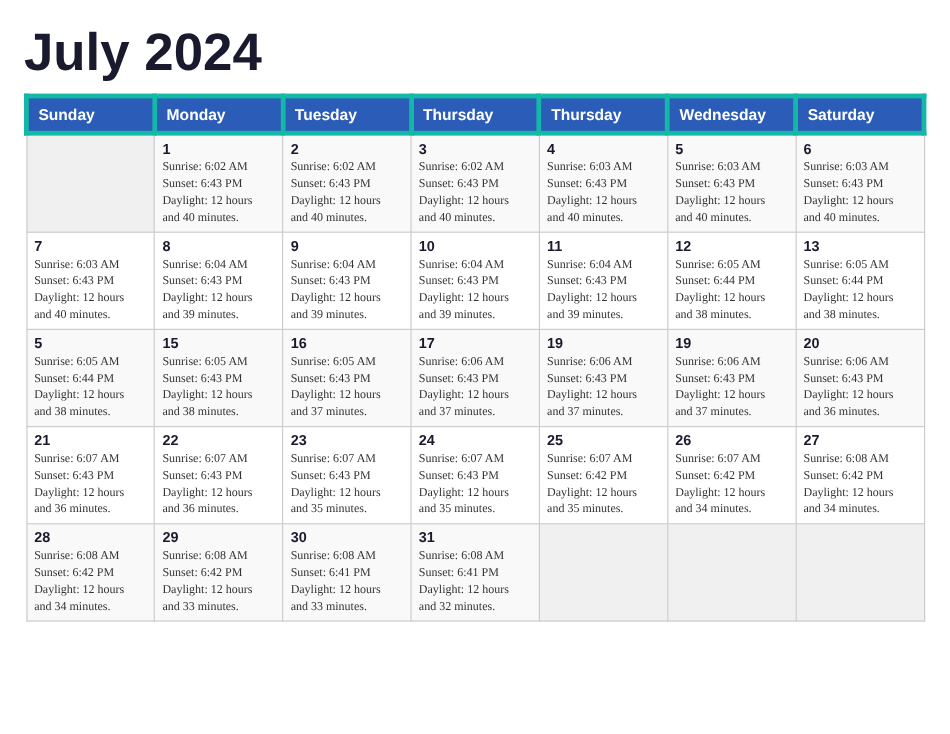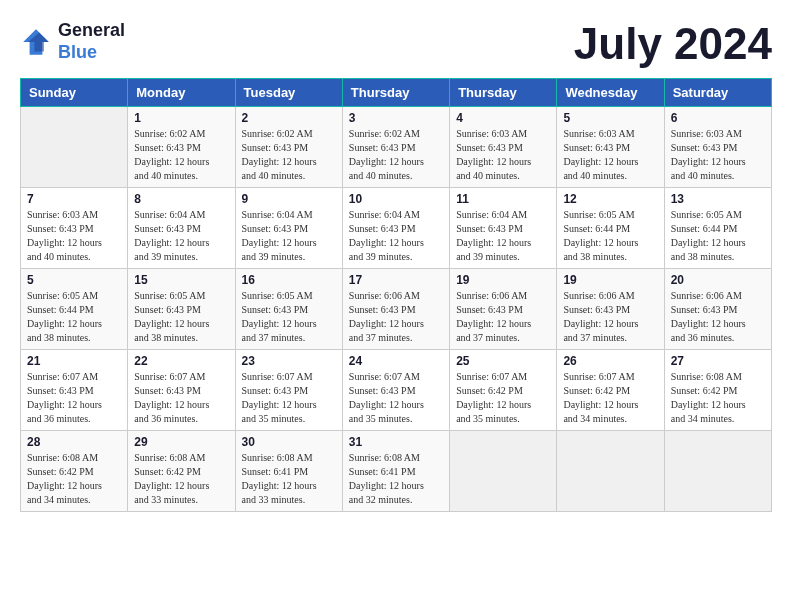--- a/index.html
+++ b/index.html
@@ -49,21 +49,21 @@
       border-collapse: collapse;
       font-size: 11px;
     }
     .calendar-table thead tr th {
       background-color: #2b5cb8;
       color: #fff;
       padding: 6px 8px;
       text-align: left;
       font-size: 13px;
       font-weight: bold;
-      border: 1px solid #14b8a6;
+      border: 4px solid #14b8a6;
     }
     .calendar-table tbody tr td {
       border: 1px solid #ccc;
       padding: 4px 6px;
       vertical-align: top;
       width: calc(100% / 7);
       min-height: 70px;
       background: #fff;
     }
     .calendar-table tbody tr:nth-child(odd) td {
@@ -82,31 +82,20 @@
       font-size: 10px;
       color: #333;
       line-height: 1.4;
       font-family: Liberation Serif, serif;
     }
   </style>
 </head>
 <body>
 
 <div class="header-section">
-  <div class="logo">
-    <svg class="logo-icon" viewBox="0 0 40 40" xmlns="http://www.w3.org/2000/svg">
-      <rect x="0" y="0" width="40" height="40" fill="white"></rect>
-      <polygon points="20,4 36,20 28,20 28,36 12,36 12,20 4,20" fill="#3a7bd5"></polygon>
-      <polygon points="24,8 36,20 30,20 30,32 18,32 18,20 10,20" fill="#1a3a8a" opacity="0.5"></polygon>
-    </svg>
-    <div class="logo-text">
-      <div>General</div>
-      <div style="color:#3a7bd5">Blue</div>
-    </div>
-  </div>
   <div class="title-section">
     <div class="main-title">July 2024</div>
   </div>
 </div>
 
 <table class="calendar-table">
   <thead>
     <tr>
     <th>Sunday</th>
         <th>Monday</th>

